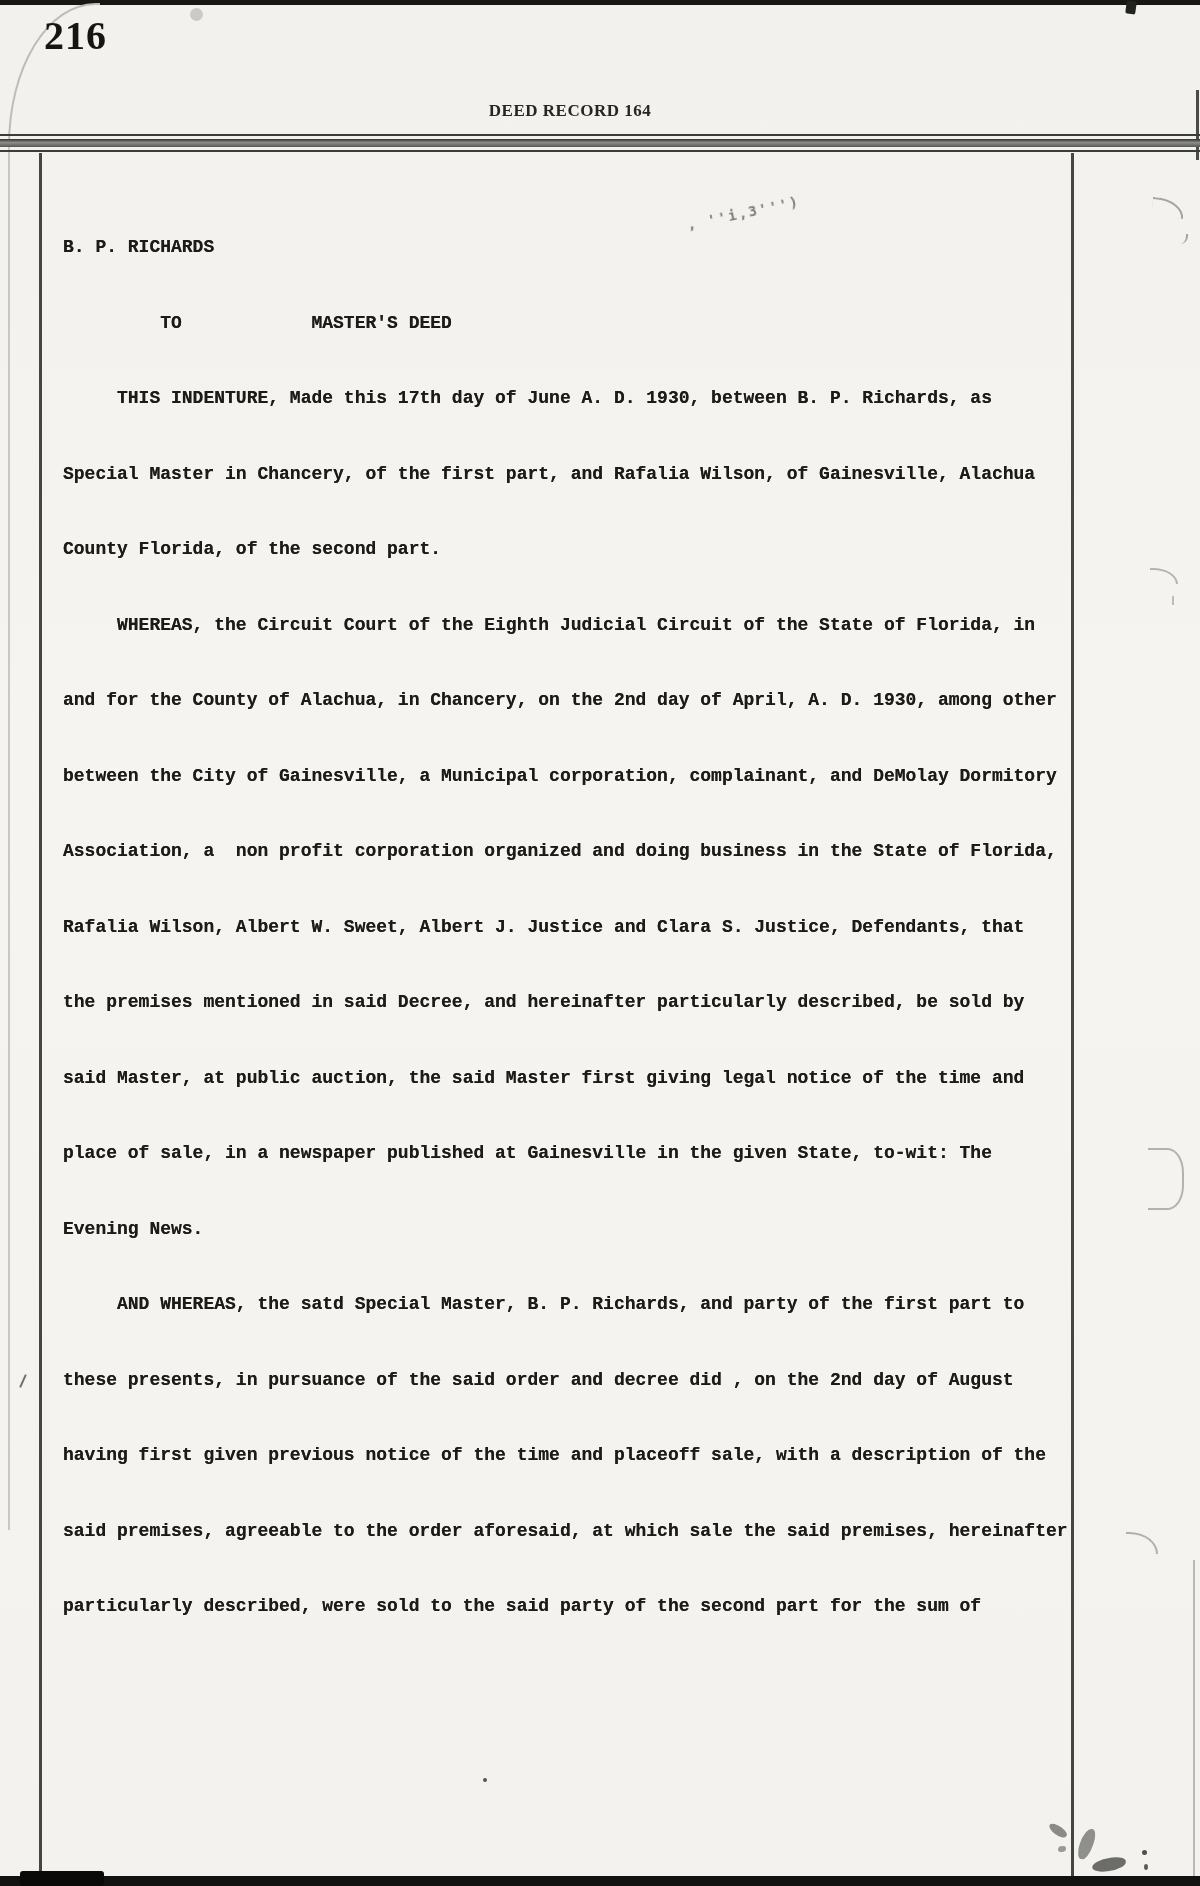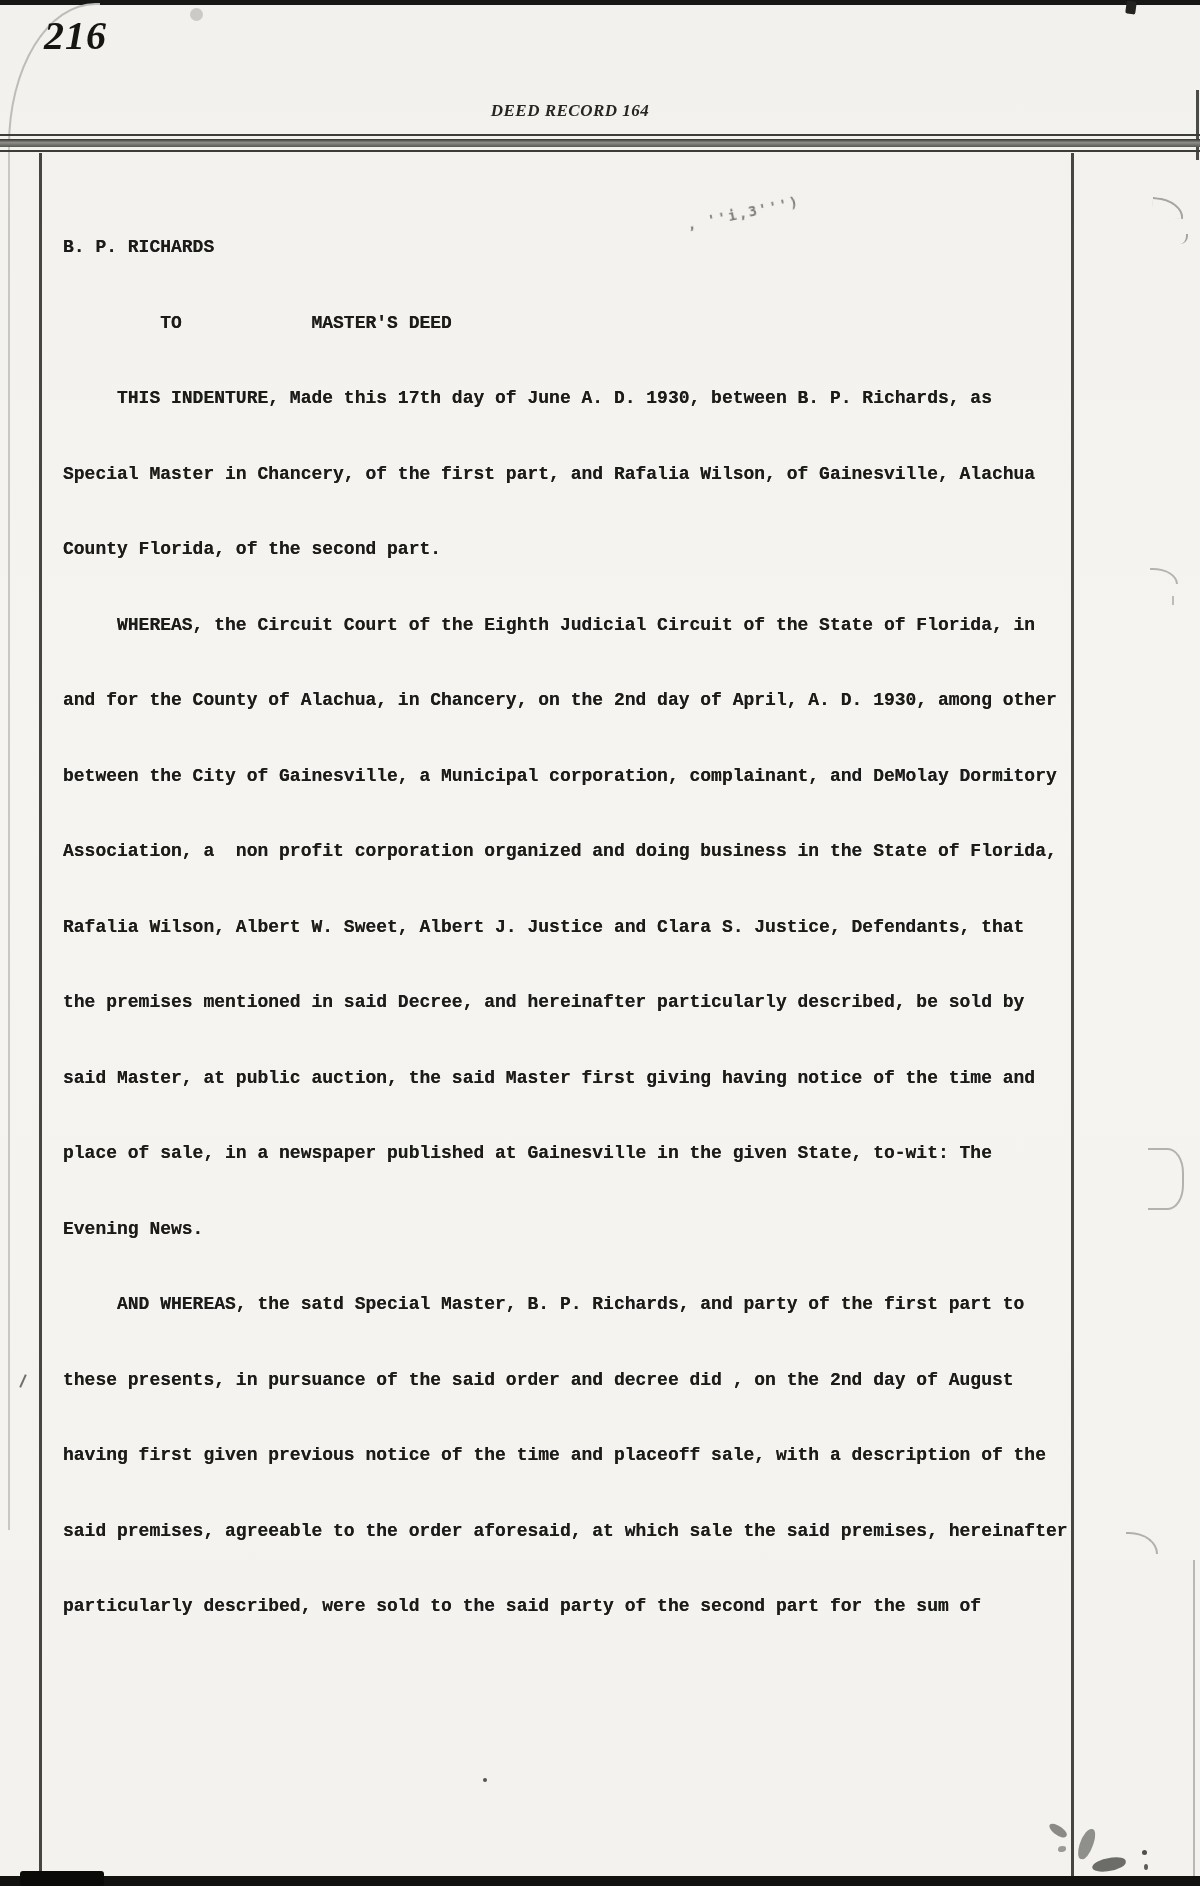--- a/index.html
+++ b/index.html
@@ -19,22 +19,22 @@
   .right-edge-bottom{position:absolute;left:1193px;top:1560px;width:2px;height:326px;background:#b9b8b4;}
   .speck-dot{position:absolute;border-radius:50%;}
   
   .rule-thin1{position:absolute;left:0;top:134px;width:1200px;height:2px;background:#3c3c38;}
   .rule-thick{position:absolute;left:0;top:139px;width:1200px;height:8px;background:linear-gradient(180deg,#31312d,#8d8d89 45%,#575753);}
   .rule-thin2{position:absolute;left:0;top:150px;width:1200px;height:2px;background:#3c3c38;}
   .vrule{position:absolute;top:153px;width:3px;height:1733px;background:#454541;}
   .vrule.left{left:39px;}
   .vrule.right{left:1071px;}
   
-  .page-num{position:absolute;left:44px;top:12px;font-family:"Liberation Serif",serif;font-weight:700;font-size:40px;color:#151513;letter-spacing:1px;font-style:italic;}
-  .record-title{position:absolute;left:400px;top:101px;width:340px;text-align:center;font-family:"Liberation Serif",serif;font-weight:700;font-size:17px;letter-spacing:.5px;color:#262622;font-style:italic;}
+  .page-num{position:absolute;left:44px;top:12px;font-family:"Liberation Serif",serif;font-weight:700;font-size:40px;color:#151513;letter-spacing:1px;}
+  .record-title{position:absolute;left:400px;top:101px;width:340px;text-align:center;font-family:"Liberation Serif",serif;font-weight:700;font-size:17px;letter-spacing:.5px;color:#262622;}
   
   .textblock{
     position:absolute;left:63px;top:190px;width:1060px;
     font-family:"Liberation Mono","DejaVu Sans Mono",monospace;
     font-weight:700;font-size:18px;color:#1b1b19;
     white-space:pre;text-shadow:0 0 .4px rgba(20,20,18,.75);
   }
   .tl{height:35.5px;line-height:35.5px;overflow:visible;}
   
   .smudge{position:absolute;left:686px;top:205px;transform:rotate(-12deg);color:#4e4e4a;font-family:"DejaVu Sans Mono",monospace;font-size:14px;font-weight:700;letter-spacing:2px;opacity:.72;filter:blur(.5px);}
@@ -81,21 +81,21 @@
     <div class="tl">         TO            MASTER'S DEED</div>
     <div class="tl">     THIS INDENTURE, Made this 17th day of June A. D. 1930, between B. P. Richards, as</div>
     <div class="tl">Special Master in Chancery, of the first part, and Rafalia Wilson, of Gainesville, Alachua</div>
     <div class="tl">County Florida, of the second part.</div>
     <div class="tl">     WHEREAS, the Circuit Court of the Eighth Judicial Circuit of the State of Florida, in</div>
     <div class="tl">and for the County of Alachua, in Chancery, on the 2nd day of April, A. D. 1930, among other</div>
     <div class="tl">between the City of Gainesville, a Municipal corporation, complainant, and DeMolay Dormitory</div>
     <div class="tl">Association, a  non profit corporation organized and doing business in the State of Florida,</div>
     <div class="tl">Rafalia Wilson, Albert W. Sweet, Albert J. Justice and Clara S. Justice, Defendants, that</div>
     <div class="tl">the premises mentioned in said Decree, and hereinafter particularly described, be sold by</div>
-    <div class="tl">said Master, at public auction, the said Master first giving having notice of the time and</div>
+    <div class="tl">said Master, at public auction, the said Master first giving legal notice of the time and</div>
     <div class="tl">place of sale, in a newspaper published at Gainesville in the given State, to-wit: The</div>
     <div class="tl">Evening News.</div>
     <div class="tl">     AND WHEREAS, the satd Special Master, B. P. Richards, and party of the first part to</div>
     <div class="tl">these presents, in pursuance of the said order and decree did , on the 2nd day of August</div>
     <div class="tl">having first given previous notice of the time and placeoff sale, with a description of the</div>
     <div class="tl">said premises, agreeable to the order aforesaid, at which sale the said premises, hereinafter</div>
     <div class="tl">particularly described, were sold to the said party of the second part for the sum of</div>
     
     
     

